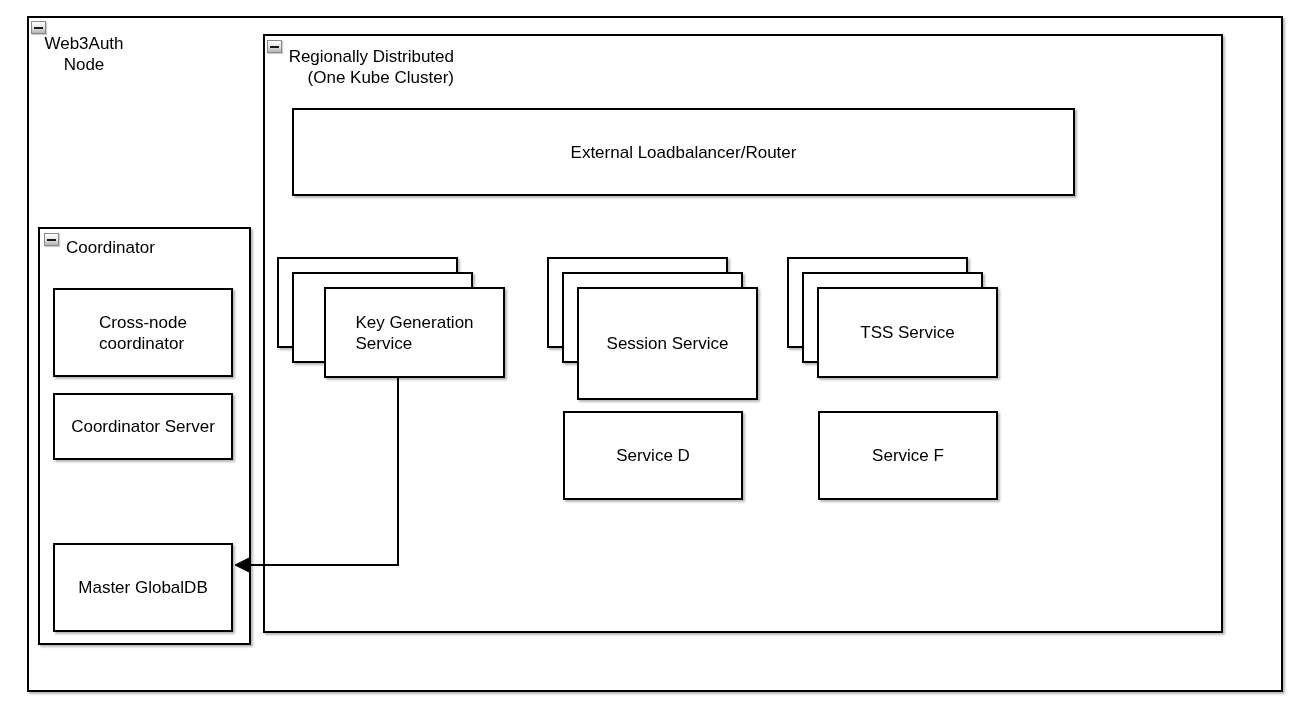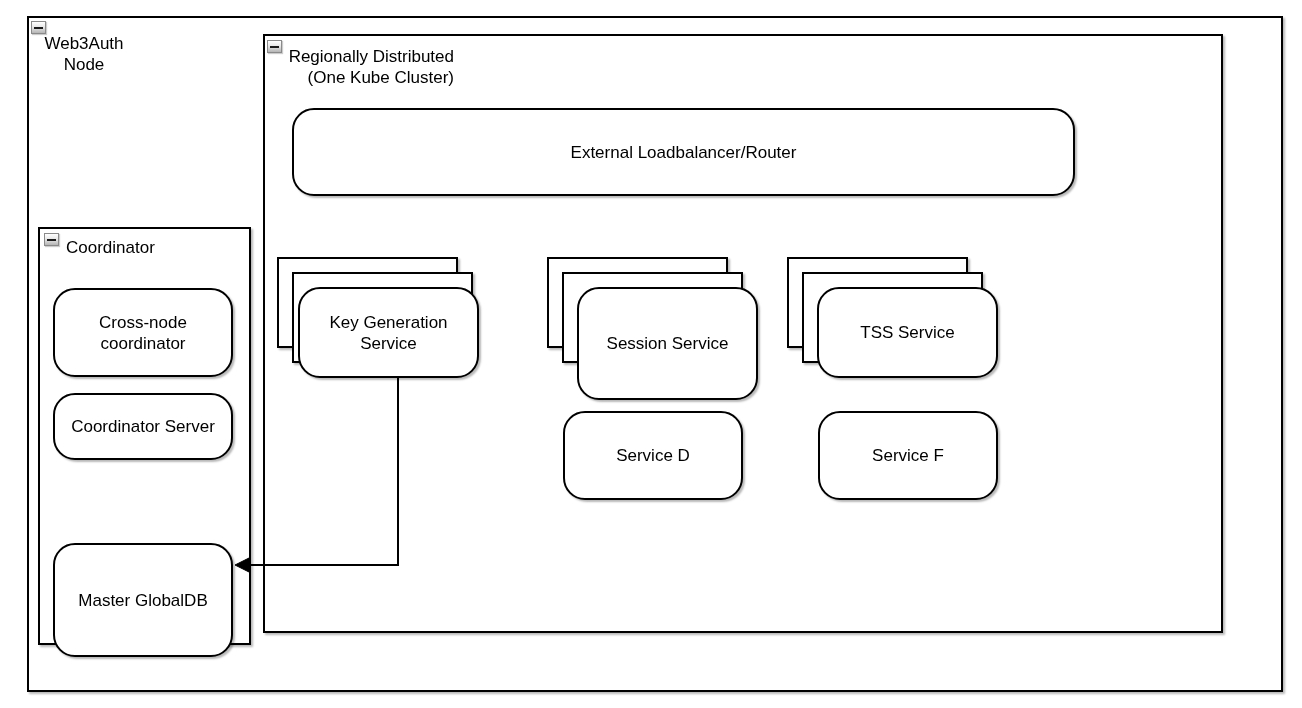--- a/index.html
+++ b/index.html
@@ -19,24 +19,22 @@
     position: absolute;
     box-sizing: border-box;
     background: #ffffff;
     border: 2px solid #000000;
     box-shadow: 2px 2px 2px rgba(0,0,0,0.28);
   }
   .node {
     display: flex;
     align-items: center;
     justify-content: center;
-    text-align: center;
     white-space: pre-line;
     line-height: 21px;
-    border-radius: 22px;
   }
   .container-label {
     position: absolute;
     white-space: pre-line;
     line-height: 21px;
     text-align: center;
   }
   .container-label.left { text-align: right; }
   .collapse-btn {
     position: absolute;
@@ -89,40 +87,40 @@
   <div class="shape" style="left:38px; top:227px; width:213px; height:418px;"></div>
   <button class="collapse-btn" style="left:44px; top:233px;">
     <span class="minus-bar"></span>
   </button>
   <div class="container-label" style="left:66px; top:237px; text-align:left;">Coordinator</div>
 
   <div class="shape node" style="left:292px; top:108px; width:783px; height:88px;">External Loadbalancer/Router</div>
 
   <div class="shape" style="left:277px; top:257px; width:181px; height:91px;"></div>
   <div class="shape" style="left:292px; top:272px; width:181px; height:91px;"></div>
-  <div class="shape node" style="left:298px; top:287px; width:181px; height:91px;">Key Generation
+  <div class="shape node" style="left:324px; top:287px; width:181px; height:91px;">Key Generation
 Service</div>
 
   <div class="shape" style="left:547px; top:257px; width:181px; height:91px;"></div>
   <div class="shape" style="left:562px; top:272px; width:181px; height:91px;"></div>
   <div class="shape node" style="left:577px; top:287px; width:181px; height:113px;">Session Service</div>
 
   <div class="shape" style="left:787px; top:257px; width:181px; height:91px;"></div>
   <div class="shape" style="left:802px; top:272px; width:181px; height:91px;"></div>
   <div class="shape node" style="left:817px; top:287px; width:181px; height:91px;">TSS Service</div>
 
   <div class="shape node" style="left:563px; top:411px; width:180px; height:89px;">Service D</div>
 
   <div class="shape node" style="left:818px; top:411px; width:180px; height:89px;">Service F</div>
 
   <div class="shape node" style="left:53px; top:288px; width:180px; height:89px;">Cross-node
 coordinator</div>
 
   <div class="shape node" style="left:53px; top:393px; width:180px; height:67px;">Coordinator Server</div>
 
-  <div class="shape node" style="left:53px; top:543px; width:180px; height:114px;">Master GlobalDB</div>
+  <div class="shape node" style="left:53px; top:543px; width:180px; height:89px;">Master GlobalDB</div>
 
   <svg class="edge-layer" viewBox="0 0 1302 708" xmlns="http://www.w3.org/2000/svg">
     <polyline points="398,378 398,565 248,565" fill="none" stroke="#000000" stroke-width="2"></polyline>
     <path d="M 235 565 L 249 558 L 249 572 Z" fill="#000000" stroke="#000000"></path>
   </svg>
 
 </div>
 
 </body></html>

